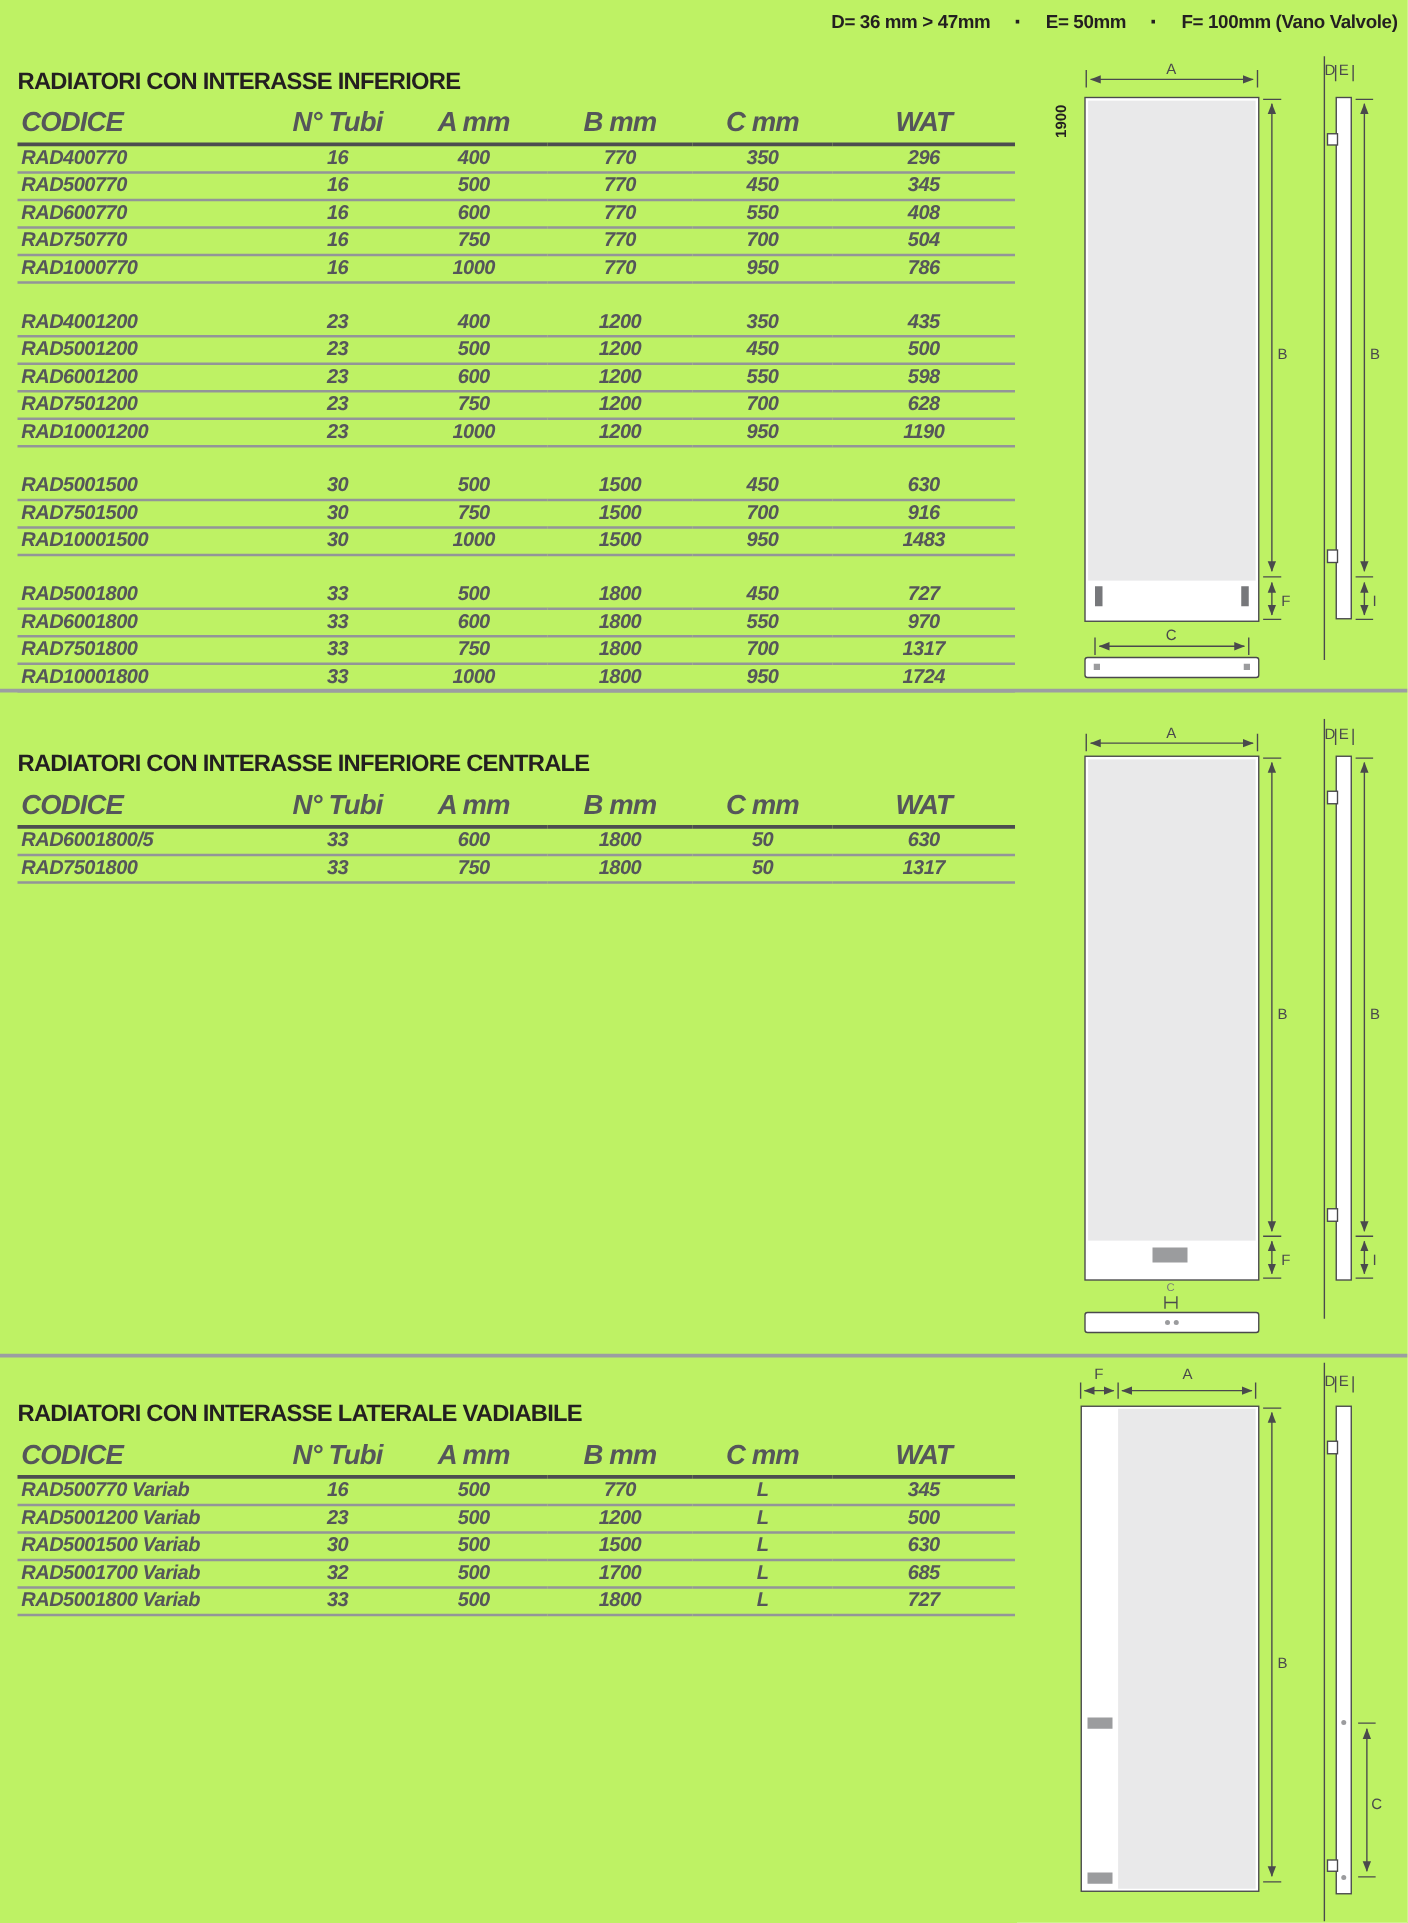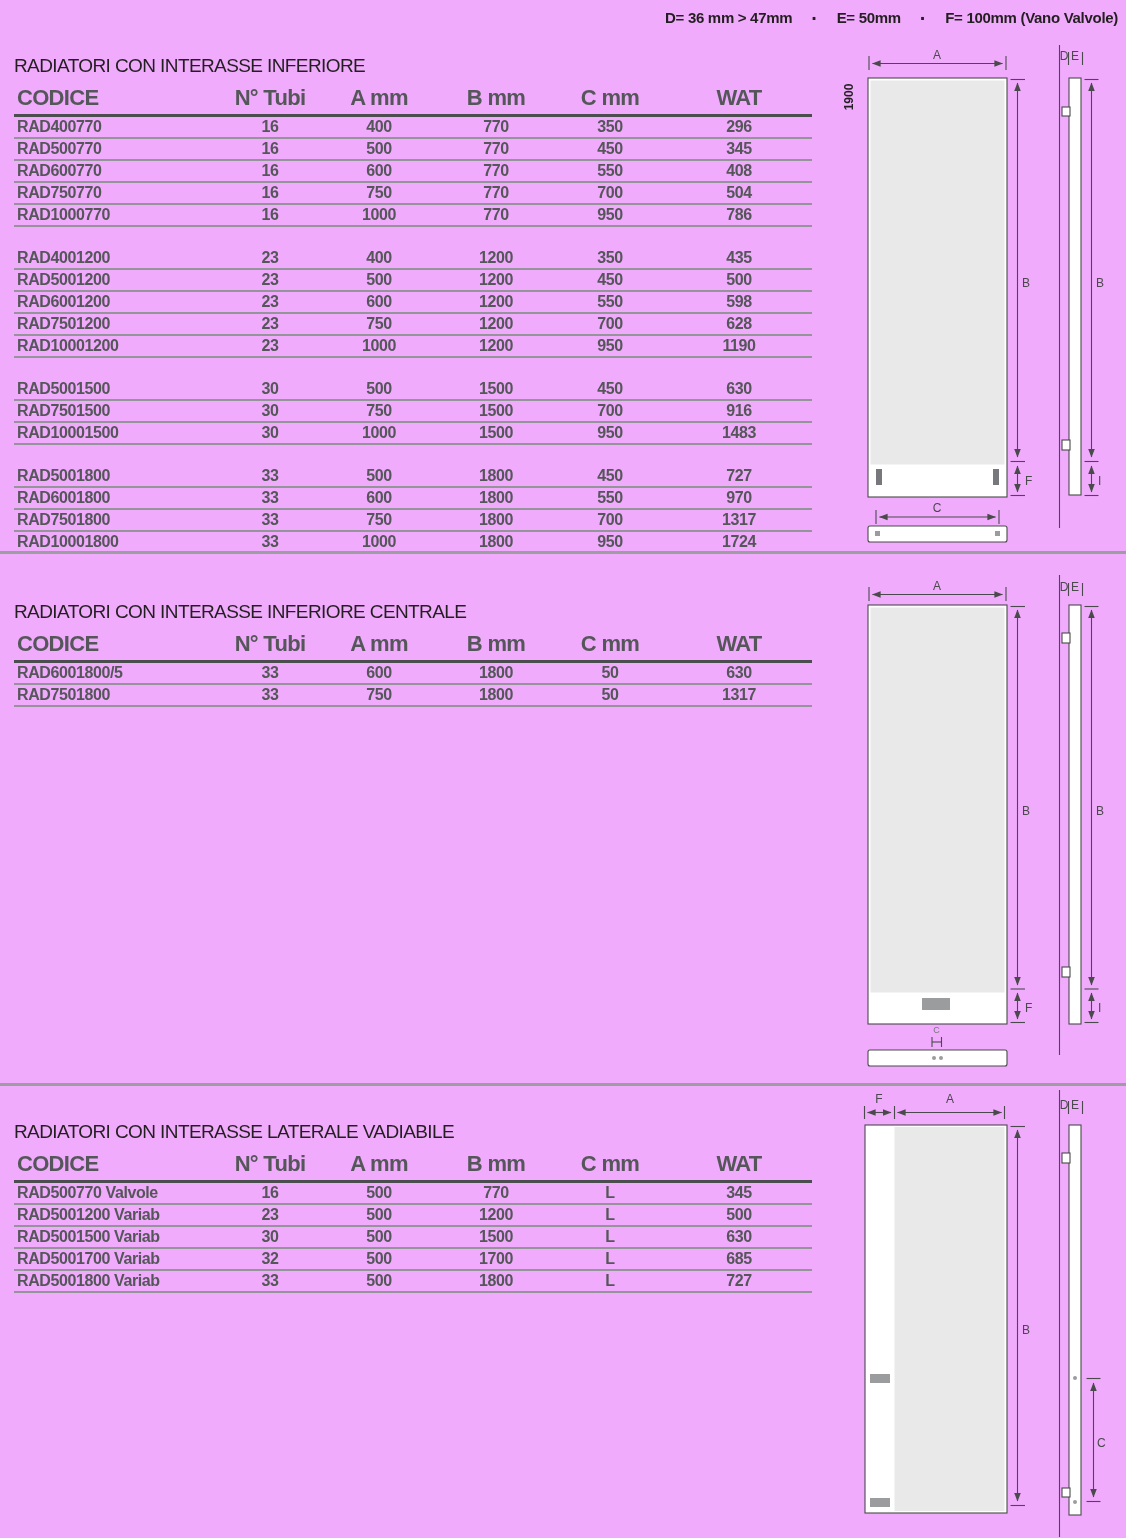--- a/index.html
+++ b/index.html
@@ -1,25 +1,25 @@
 <!DOCTYPE html>
 <html><head>
 <meta charset="utf-8">
 <style>
   html,body{margin:0;padding:0;}
   body{width:1126px;height:1538px;position:relative;background:#ffffff;
        font-family:"Liberation Sans",sans-serif;}
-  .page{position:absolute;left:0;top:0;width:1126px;height:1538px;overflow:hidden;background:#f0abfc;}
+  .page{position:absolute;left:0;top:0;width:1126px;height:1538px;overflow:hidden;background:#bef264;}
   .legend{position:absolute;top:9px;left:480px;right:8px;display:flex;justify-content:flex-end;
           align-items:center;gap:19px;font-weight:700;font-size:15px;color:#231f20;
           letter-spacing:-0.3px;white-space:nowrap;}
   .legend .dot{font-size:20px;line-height:10px;}
   .sec{position:absolute;left:14px;width:798px;}
-  .sec h2{margin:0;font-size:19px;line-height:20px;font-weight:400;color:#231f20;letter-spacing:-0.6px;}
-  table.spec{border-collapse:collapse;table-layout:fixed;width:798px;margin-top:6px;}
+  .sec h2{margin:0;font-size:19px;line-height:20px;font-weight:700;color:#231f20;letter-spacing:-0.6px;}
+  table.spec{border-collapse:collapse;table-layout:fixed;width:798px;margin-top:6px;font-style:italic;}
   table.spec th{font-size:22px;line-height:24px;font-weight:700;color:#55565a;text-align:center;
         padding:4px 0 4px;border-bottom:3px solid #4c4d4f;letter-spacing:-0.7px;}
   table.spec th:first-child,table.spec td:first-child{text-align:left;padding-left:3px;}
   table.spec td{font-size:16px;line-height:20px;height:20px;font-weight:700;color:#55565a;
         text-align:center;border-bottom:2px solid #939598;letter-spacing:-0.4px;padding:0;}
   tbody.grp + tbody.grp tr:first-child td{padding-top:21px;}
   .divider{position:absolute;left:0;width:1126px;height:3px;background:#9c9ea1;}
   .diag{position:absolute;}
   .diag text{font-family:"Liberation Sans",sans-serif;font-size:12px;fill:#4a4a4c;stroke:none;}
   .diag text.strong{fill:#231f20;font-weight:700;}
@@ -268,21 +268,21 @@
             <th>CODICE</th>
             <th>N° Tubi</th>
             <th>A mm</th>
             <th>B mm</th>
             <th>C mm</th>
             <th>WAT</th>
           </tr>
         </thead>
         <tbody class="grp">
           <tr>
-            <td>RAD500770 Valvole</td>
+            <td>RAD500770 Variab</td>
             <td>16</td>
             <td>500</td>
             <td>770</td>
             <td>L</td>
             <td>345</td>
           </tr>
           <tr>
             <td>RAD5001200 Variab</td>
             <td>23</td>
             <td>500</td>

